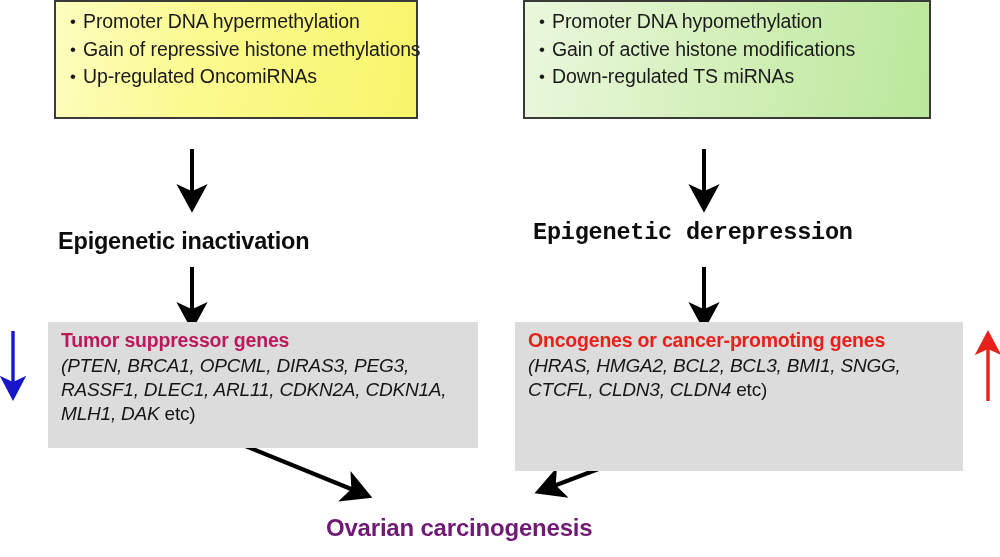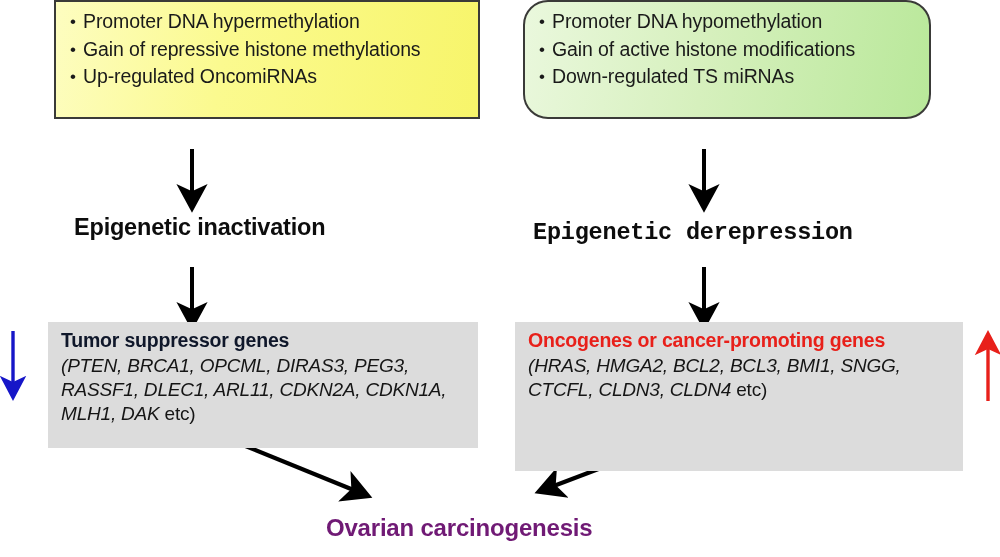--- a/index.html
+++ b/index.html
@@ -65,21 +65,21 @@
     box-sizing: border-box;
     background: #dcdcdc;
     padding: 7px 12px 7px 13px;
   }
   .gene-head {
     font-size: 19.5px;
     font-weight: bold;
     line-height: 1.22;
     letter-spacing: -0.2px;
   }
-  .gene-head.tsg { color: #0f172a; }
+  .gene-head.tsg { color: #be185d; }
   .gene-head.onco { color: #e8201a; }
   .gene-list {
     font-size: 19px;
     line-height: 1.28;
     color: #151515;
     margin-top: 1px;
     letter-spacing: -0.2px;
   }
   .gene-list .sym { font-style: italic; }
 
@@ -128,37 +128,37 @@
     <line x1="704" y1="267" x2="704" y2="314" stroke="#000000" stroke-width="4" marker-end="url(#blkhead)"></line>
 
     <line x1="13" y1="331" x2="13" y2="386" stroke="#1616c8" stroke-width="3.4" marker-end="url(#bluehead)"></line>
 
     <line x1="988" y1="401" x2="988" y2="345" stroke="#e8201a" stroke-width="3.4" marker-end="url(#redhead)"></line>
 
     <line x1="233" y1="441" x2="356" y2="491" stroke="#000000" stroke-width="4.2" marker-end="url(#blkhead)"></line>
     <line x1="659" y1="446" x2="551" y2="487" stroke="#000000" stroke-width="4.2" marker-end="url(#blkhead)"></line>
   </svg>
 
-  <div class="abs cond-box yellow" style="left:54px; top:0px; width:426px; height:119px;">
+  <div class="abs cond-box yellow" style="left:54px; top:0px; width:364px; height:119px;">
     <ul class="bullet-list">
       <li><span class="dot">•</span><span>Promoter DNA hypermethylation</span></li>
       <li><span class="dot">•</span><span>Gain of repressive histone methylations</span></li>
       <li><span class="dot">•</span><span>Up-regulated OncomiRNAs</span></li>
     </ul>
   </div>
 
-  <div class="abs cond-box green" style="left:523px; top:0px; width:408px; height:119px;border-radius:25px;">
+  <div class="abs cond-box green" style="left:523px; top:0px; width:408px; height:119px;">
     <ul class="bullet-list">
       <li><span class="dot">•</span><span>Promoter DNA hypomethylation</span></li>
       <li><span class="dot">•</span><span>Gain of active histone modifications</span></li>
       <li><span class="dot">•</span><span>Down-regulated TS miRNAs</span></li>
     </ul>
   </div>
 
-  <div class="abs stage-label" style="left:58px; top:214px;margin-left:16px;">Epigenetic inactivation</div>
+  <div class="abs stage-label" style="left:58px; top:228px;">Epigenetic inactivation</div>
 
   <div class="abs stage-label" style="left:533px; top:219px;font-family:Liberation Mono, monospace;">Epigenetic derepression</div>
 
   <div class="abs gene-box" style="left:48px; top:322px; width:430px; height:126px;">
     <div class="gene-head tsg">Tumor suppressor genes</div>
     <div class="gene-list"><span class="sym">(PTEN, BRCA1, OPCML, DIRAS3, PEG3, RASSF1, DLEC1, ARL11, CDKN2A, CDKN1A, MLH1, DAK</span><span> etc)</span></div>
   </div>
 
   <div class="abs gene-box" style="left:515px; top:322px; width:448px; height:149px;">
     <div class="gene-head onco">Oncogenes or cancer-promoting genes</div>

